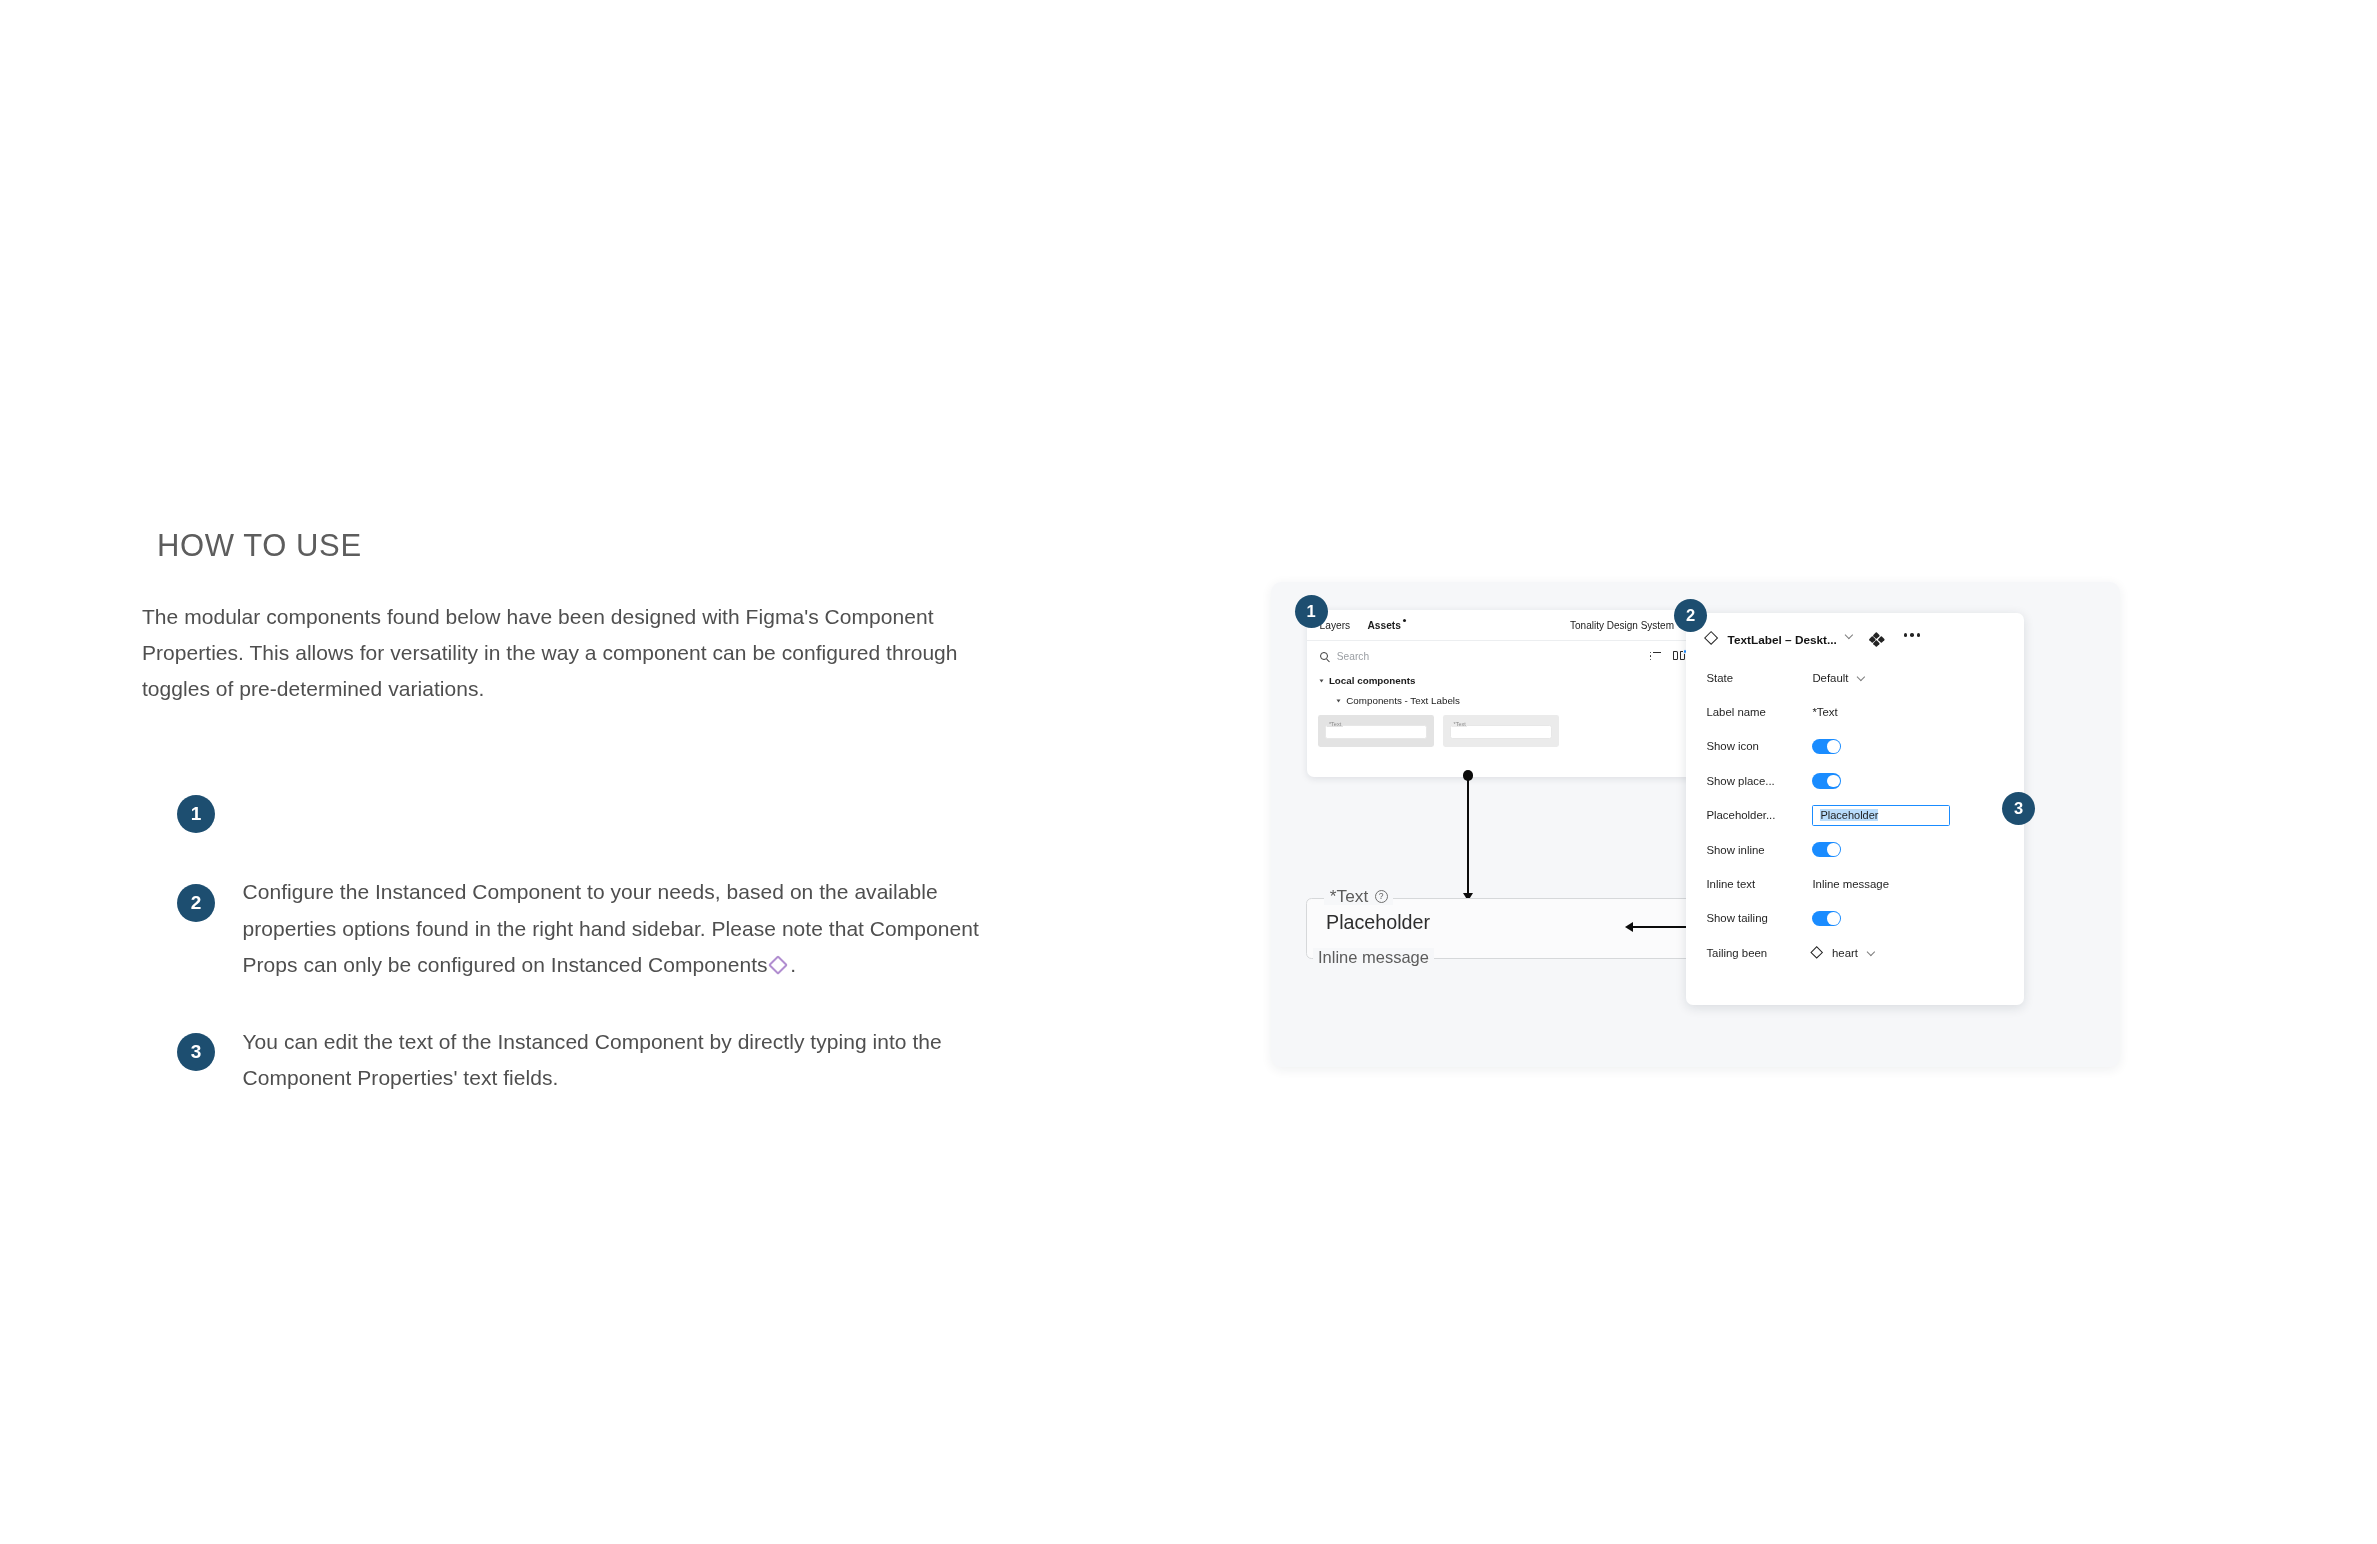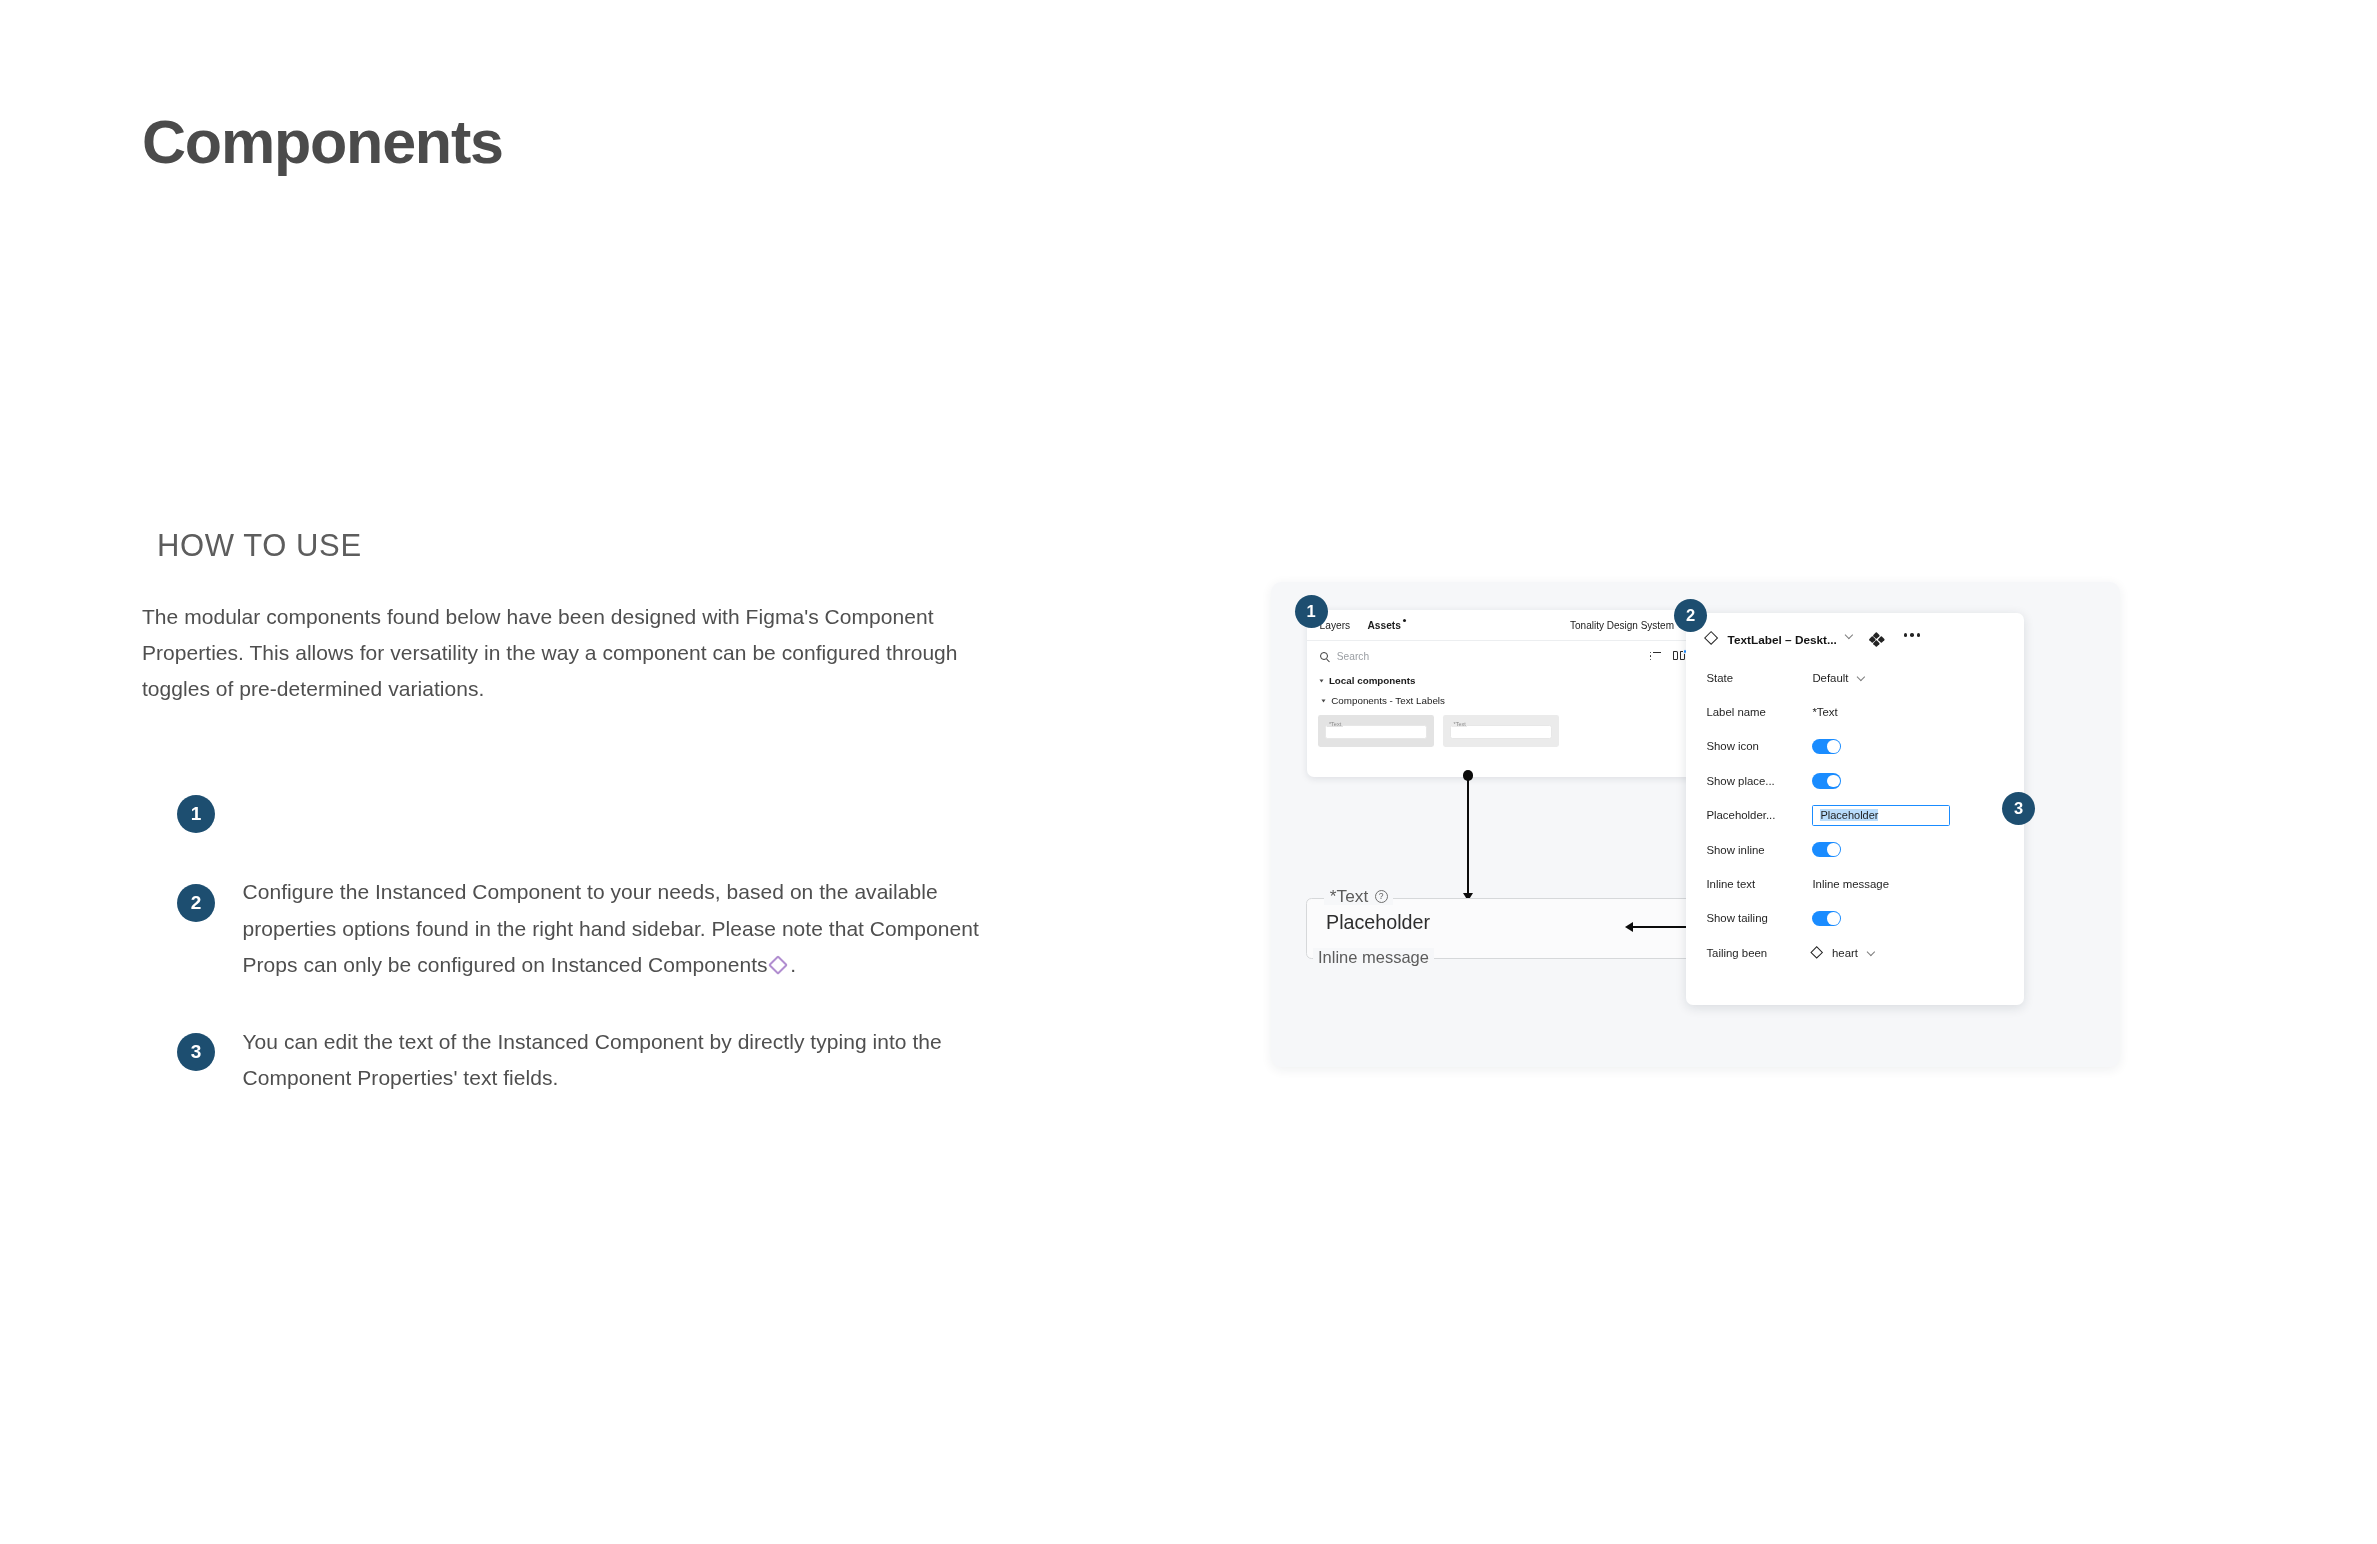--- a/index.html
+++ b/index.html
@@ -243,21 +243,21 @@
     width: 4.7px; height: 4.7px; border-radius: 50%; background: #1a8cff;
     border: 1.1px solid #fff;
   }
 
   .tree-row {
     display: flex; align-items: center;
     font-size: 9.8px; color: #1b1b1b;
     padding-left: 12.6px;
     height: 19.7px;
   }
-  .tree-row.lvl2 { padding-left: 15px; font-weight: 400; }
+  .tree-row.lvl2 { padding-left: 30px; font-weight: 400; }
   .tree-row.lvl1 { font-weight: 700; }
   .caret {
     width: 0; height: 0;
     border-left: 3.1px solid #4a4a4a;
     border-top: 2.5px solid transparent;
     border-bottom: 2.5px solid transparent;
     transform: rotate(90deg);
     margin-right: 6.3px;
   }
 
@@ -495,21 +495,20 @@
   }
   .callout.c1 { left: 23.6px;  top: 13.4px; }
   .callout.c2 { left: 403px; top: 16.5px; }
   .callout.c3 { left: 731px; top: 210px; }
 </style>
 </head>
 <body>
 
 <div id="page">
 
-  <h1 class="page-title">Components</h1>
 
   <div class="section-heading">HOW TO USE</div>
 
   <p class="intro">The modular components found below have been designed with Figma's Component Properties. This allows for versatility in the way a component can be configured through toggles of pre-determined variations.</p>
 
   <div class="steps">
 
     <div class="step">
       <div class="step-badge">1</div>
     </div>

